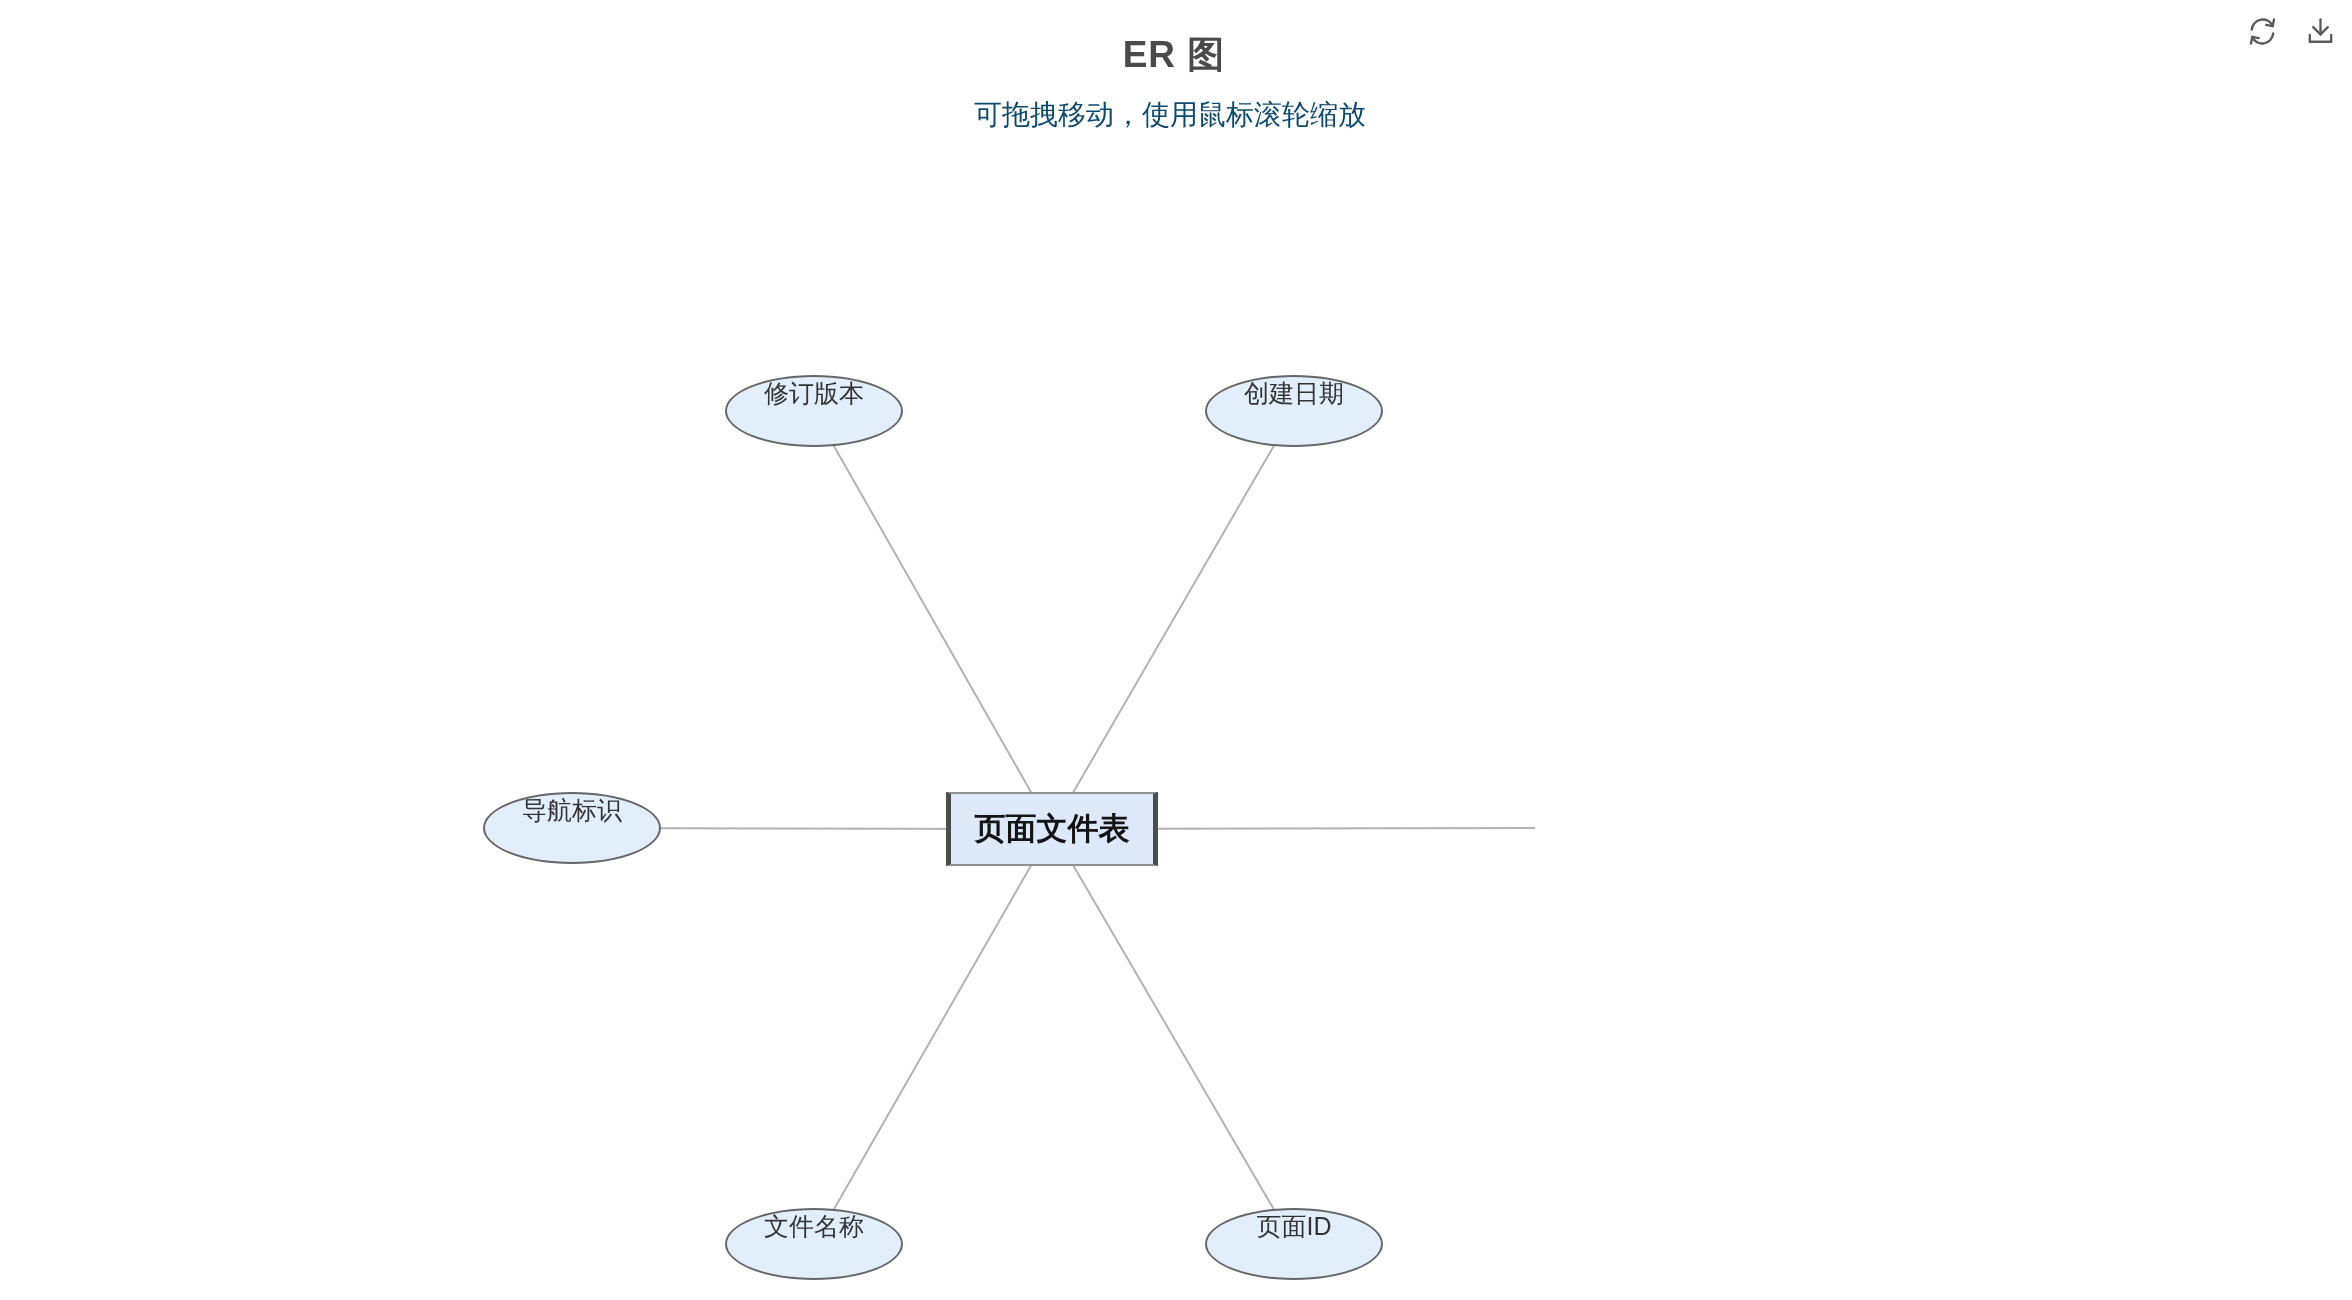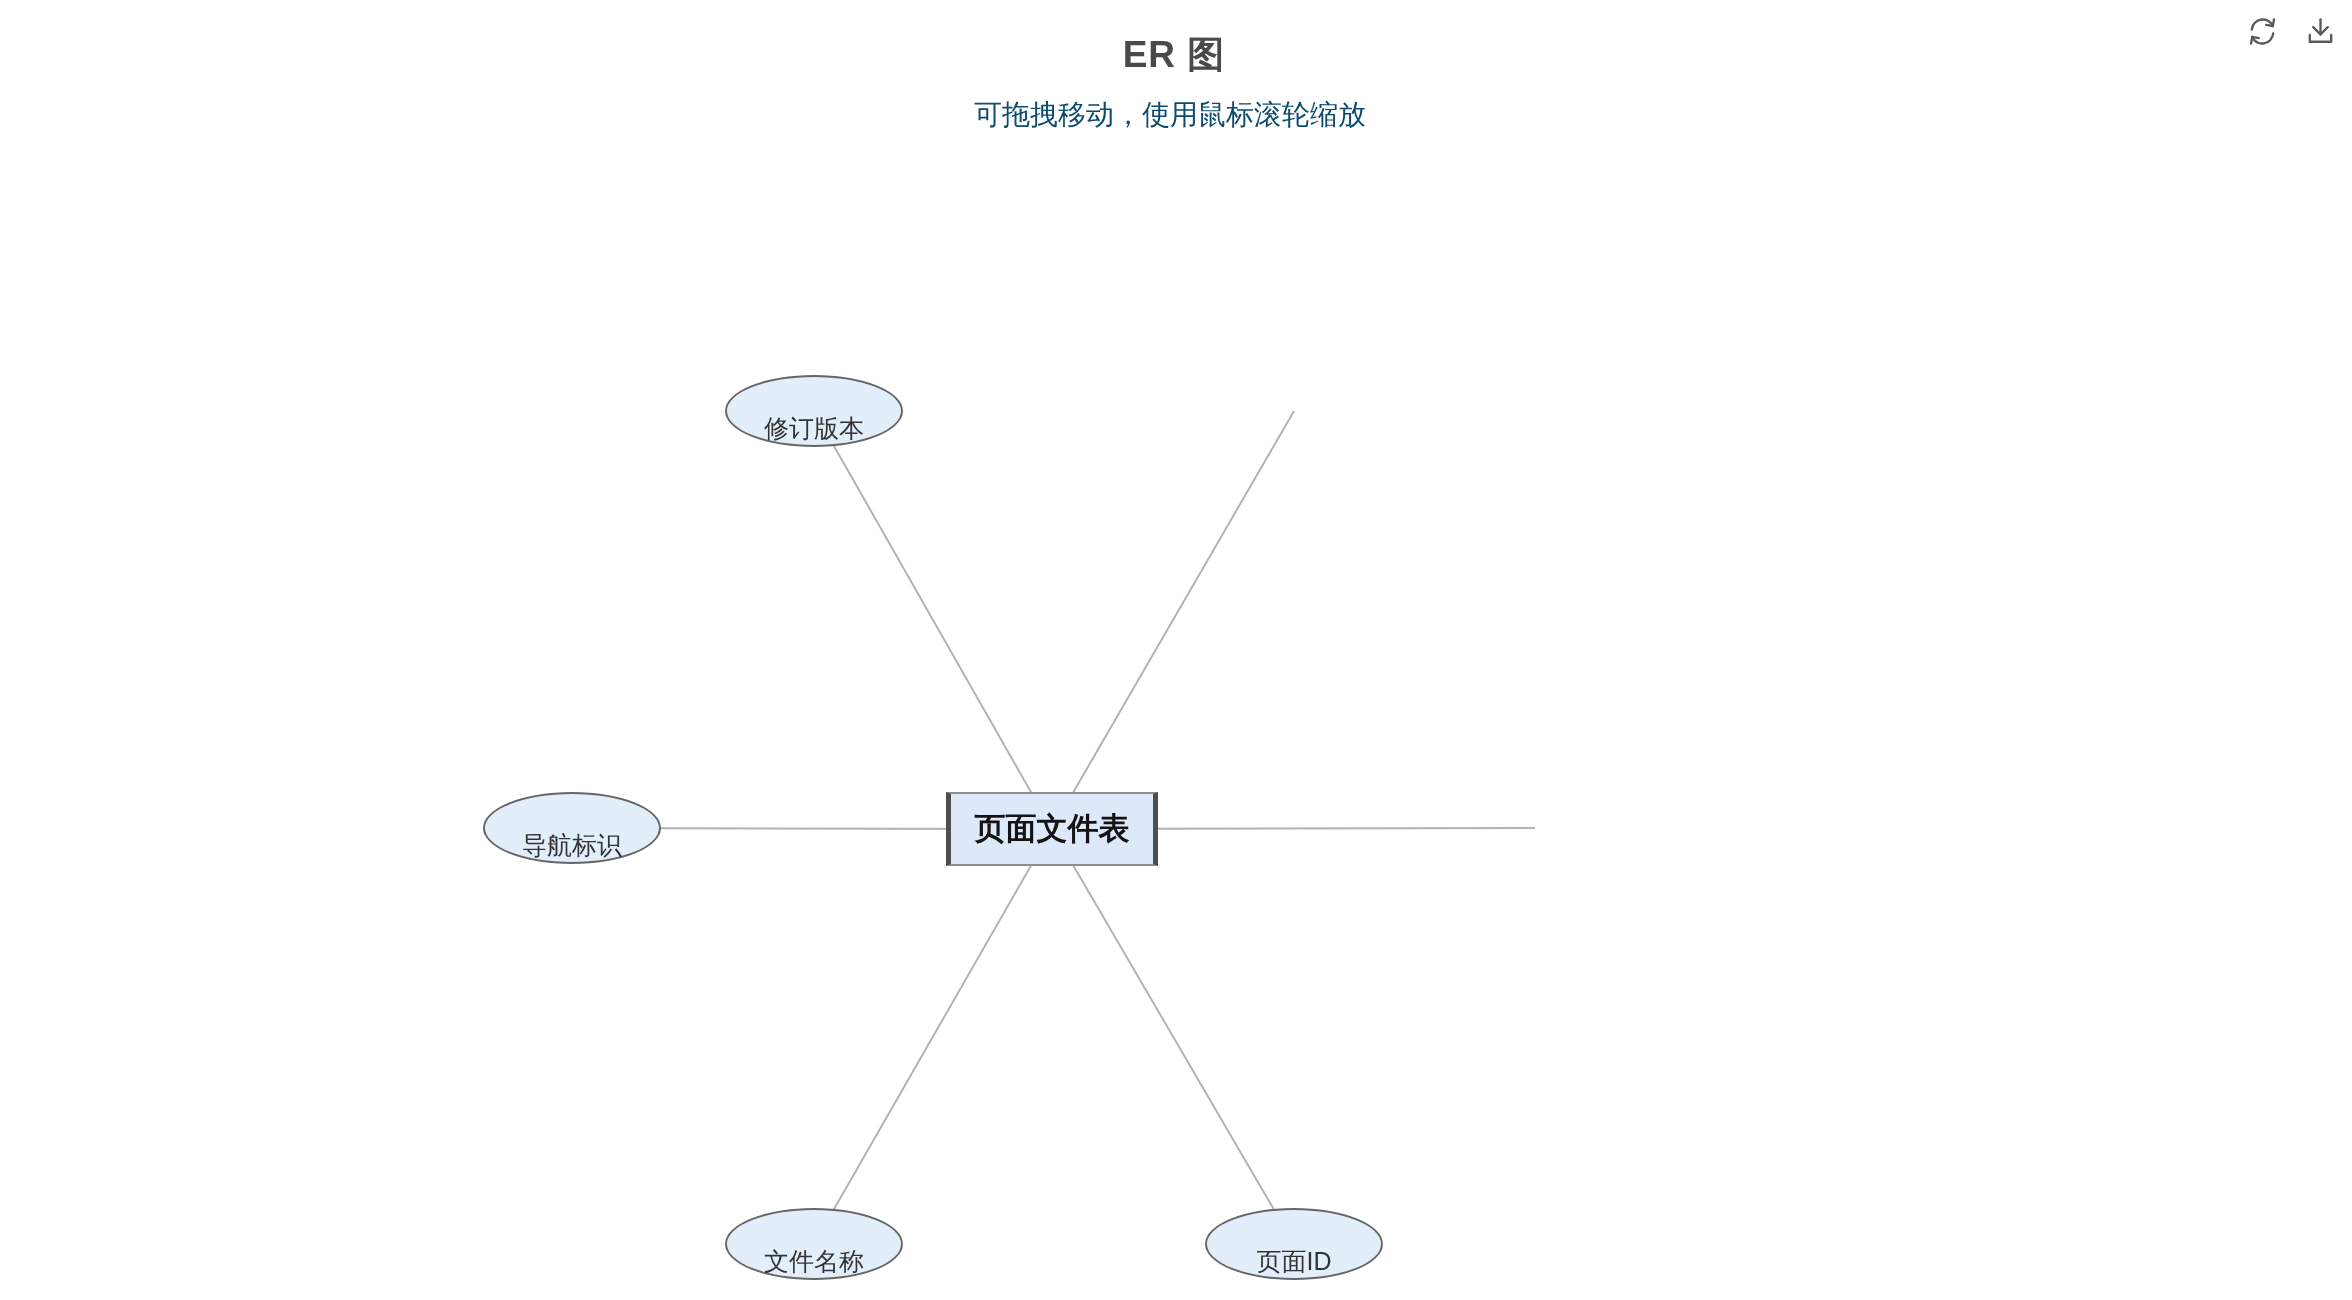--- a/index.html
+++ b/index.html
@@ -69,21 +69,21 @@
   }
   .attr-node {
     position: absolute;
     box-sizing: border-box;
     width: 178px;
     height: 72px;
     border: 2px solid #666666;
     border-radius: 50%;
     background: #e3eefb;
     display: flex;
-    align-items: flex-end;
+    align-items: flex-start;
     justify-content: center;
     cursor: grab;
   }
   .attr-node span {
     font-size: 25px;
     color: #333333;
     white-space: nowrap;
   }
   .entity-node {
     position: absolute;
@@ -148,20 +148,23 @@
       <line x1="572" y1="828" x2="1052" y2="829" stroke="#b3b3b3" stroke-width="2"></line>
       <line x1="1535" y1="828" x2="1052" y2="829" stroke="#b3b3b3" stroke-width="2"></line>
       <line x1="814" y1="1244" x2="1052" y2="829" stroke="#b3b3b3" stroke-width="2"></line>
       <line x1="1294" y1="1244" x2="1052" y2="829" stroke="#b3b3b3" stroke-width="2"></line>
     </svg>
 
     <div class="attr-node" style="left:725px; top:375px;">
       <span>修订版本</span>
     </div>
 
+    <div class="attr-node" style="left:1205px; top:375px;">
+      <span>创建日期</span>
+    </div>
 
     <div class="attr-node" style="left:483px; top:792px;">
       <span>导航标识</span>
     </div>
 
 
     <div class="attr-node" style="left:725px; top:1208px;">
       <span>文件名称</span>
     </div>
 

